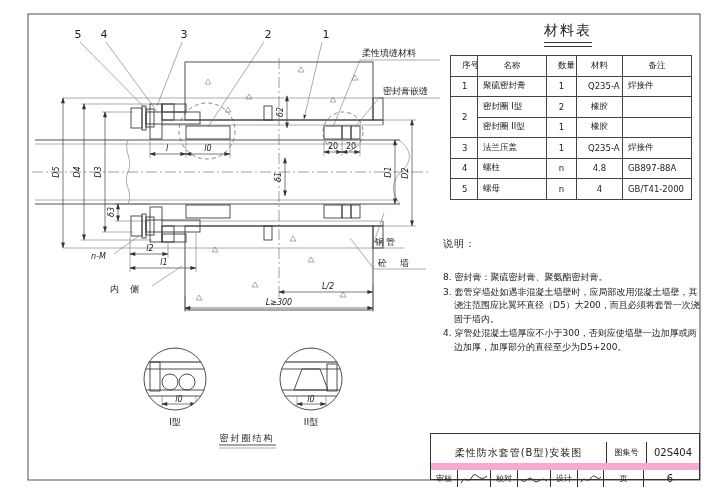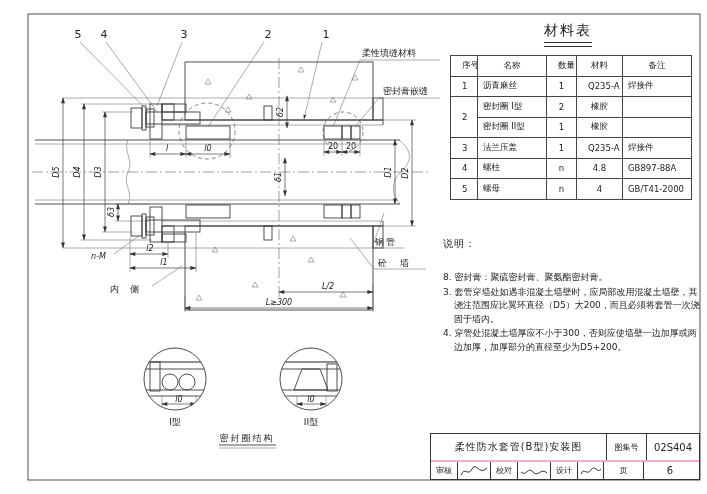--- a/index.html
+++ b/index.html
@@ -28,21 +28,21 @@
 
   
   .notes{position:absolute;left:443px;top:236px;width:258px;font-size:9px;line-height:1.5;}
   .notes .hd{font-size:10px;margin-bottom:20px;letter-spacing:1px;}
   .notes .it{padding-left:11px;text-indent:-11px;margin-bottom:1px;}
 
   
   .tblock{position:absolute;left:430px;top:433px;width:270px;height:47px;
           border:1.2px solid #333;box-sizing:border-box;font-size:8px;}
   .tb-row{display:flex;box-sizing:border-box;}
-  .tb-row1{height:28px;border-bottom:2px solid #f9a8d4;}
+  .tb-row1{height:28px;border-bottom:7px solid #f9a8d4;margin-top:8px;}
   .tb-row2{height:17px;}
   .tb-cell{box-sizing:border-box;border-right:1px solid #333;display:flex;
            align-items:center;justify-content:center;overflow:hidden;}
   .tb-cell:last-child{border-right:none;}
   .tb-title{width:176px;font-size:10px;letter-spacing:1px;}
   .tb-atlas-label{width:40px;}
   .tb-atlas-no{width:52px;font-size:10px;}
   .tb-sm{width:27px;}
   .tb-sig{width:33px;}
   .tb-sig3{width:26px;}
@@ -319,21 +319,21 @@
   <tbody>
         <tr>
     <th>序号</th>
     <th>名称</th>
     <th>数量</th>
     <th>材料</th>
     <th>备注</th>
   </tr>
   <tr>
     <td>1</td>
-    <td class="l">沥青麻丝</td>
+    <td class="l">聚硫密封膏</td>
     <td>1</td>
     <td>Q235-A</td>
     <td class="l">焊接件</td>
   </tr>
   <tr>
     <td rowspan="2">2</td>
     <td class="l">密封圈 I型</td>
     <td>2</td>
     <td>橡胶</td>
     <td class="l"></td>

